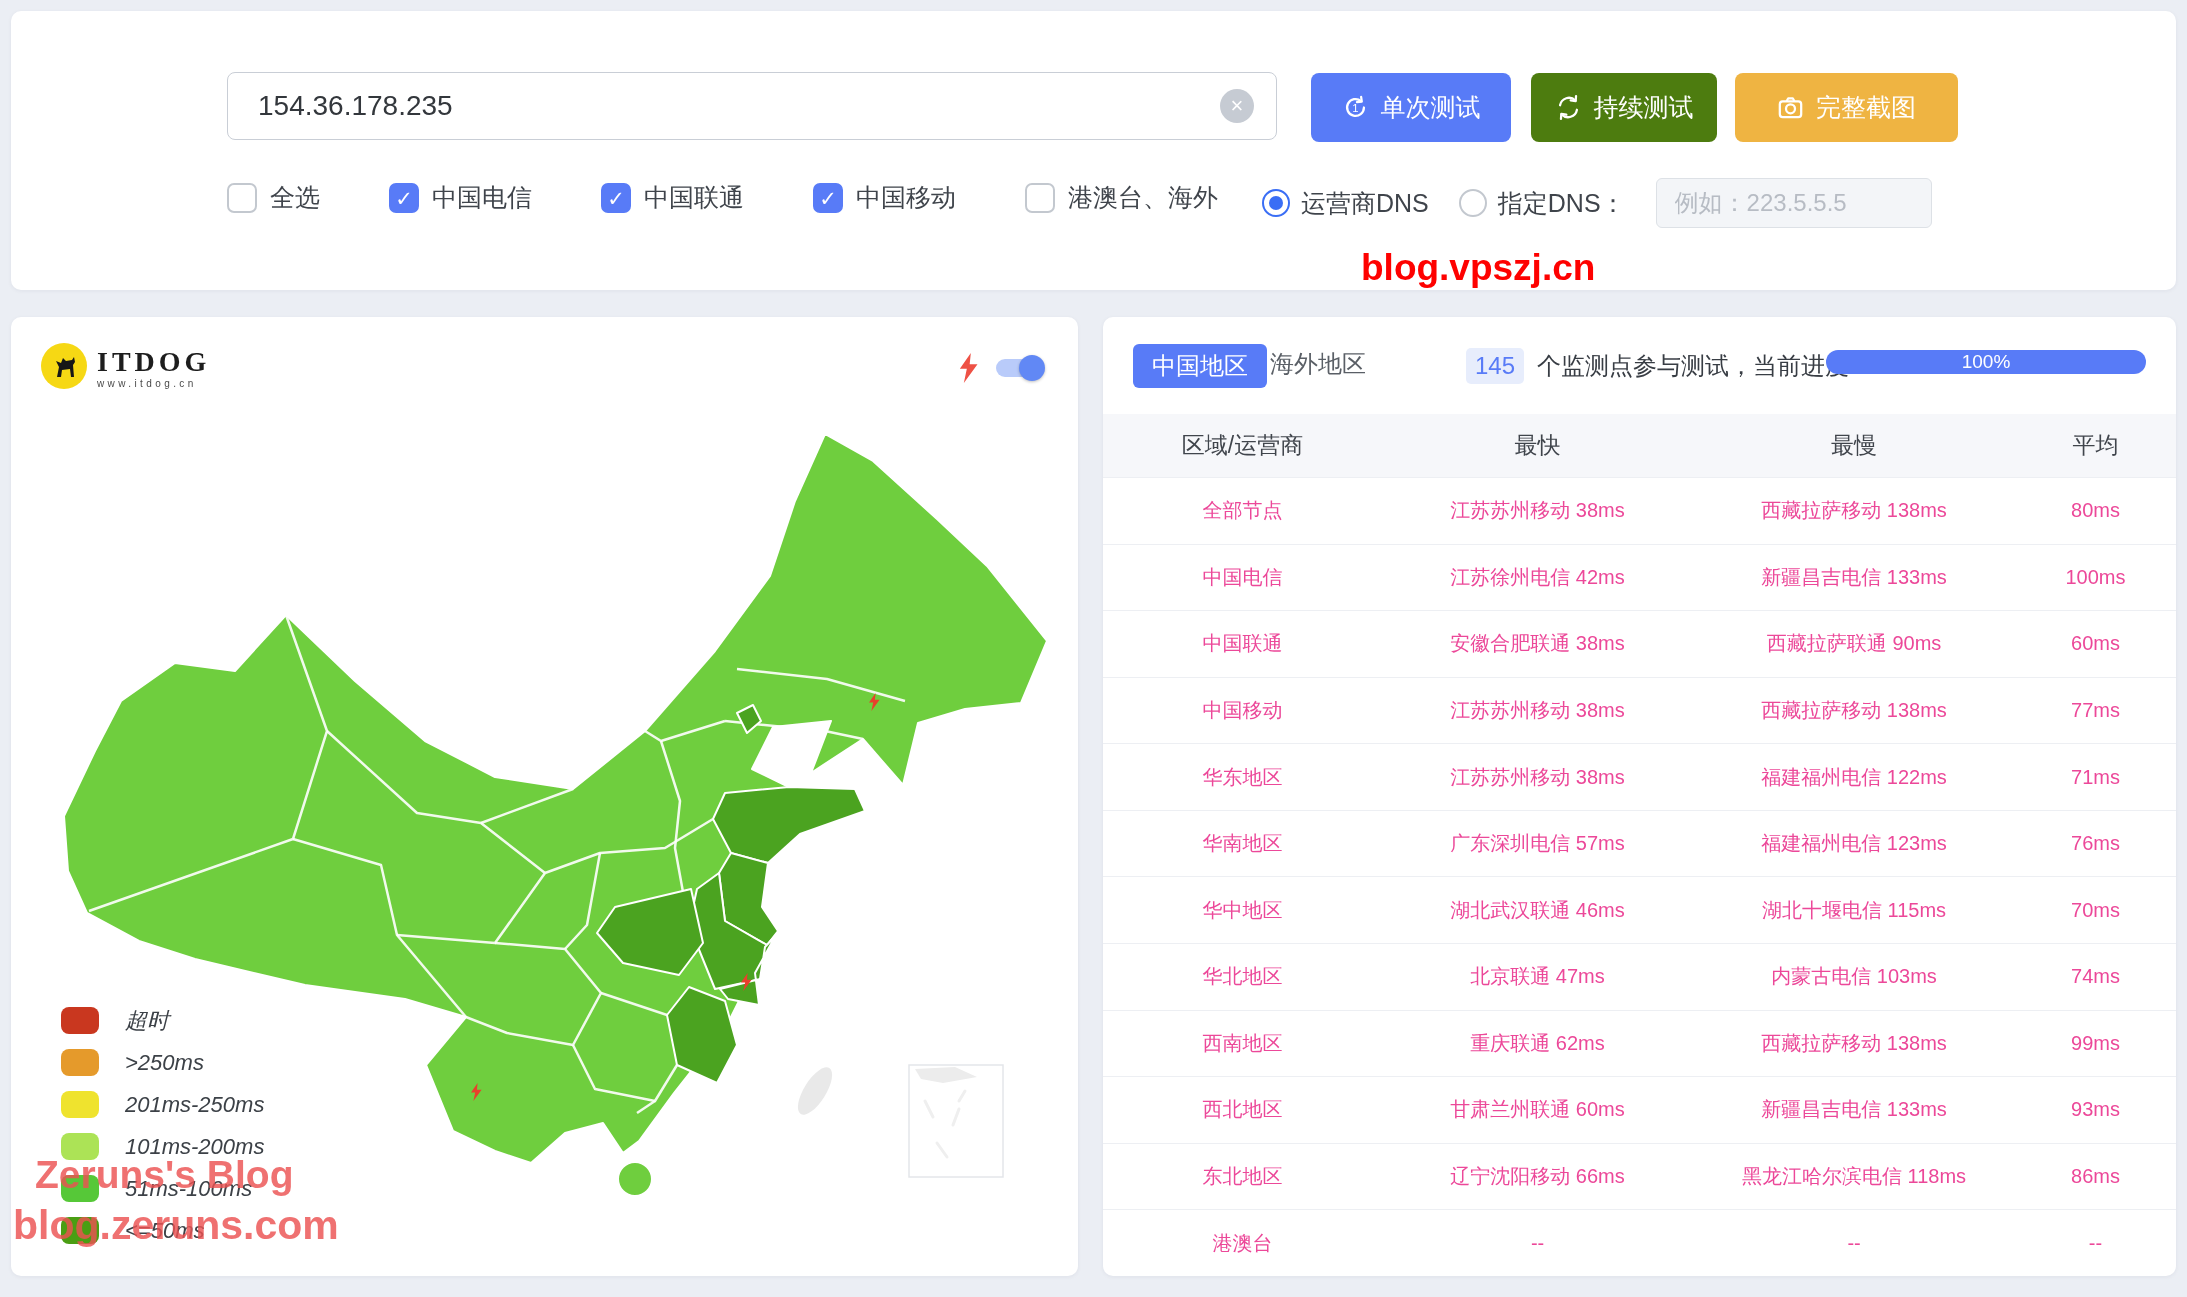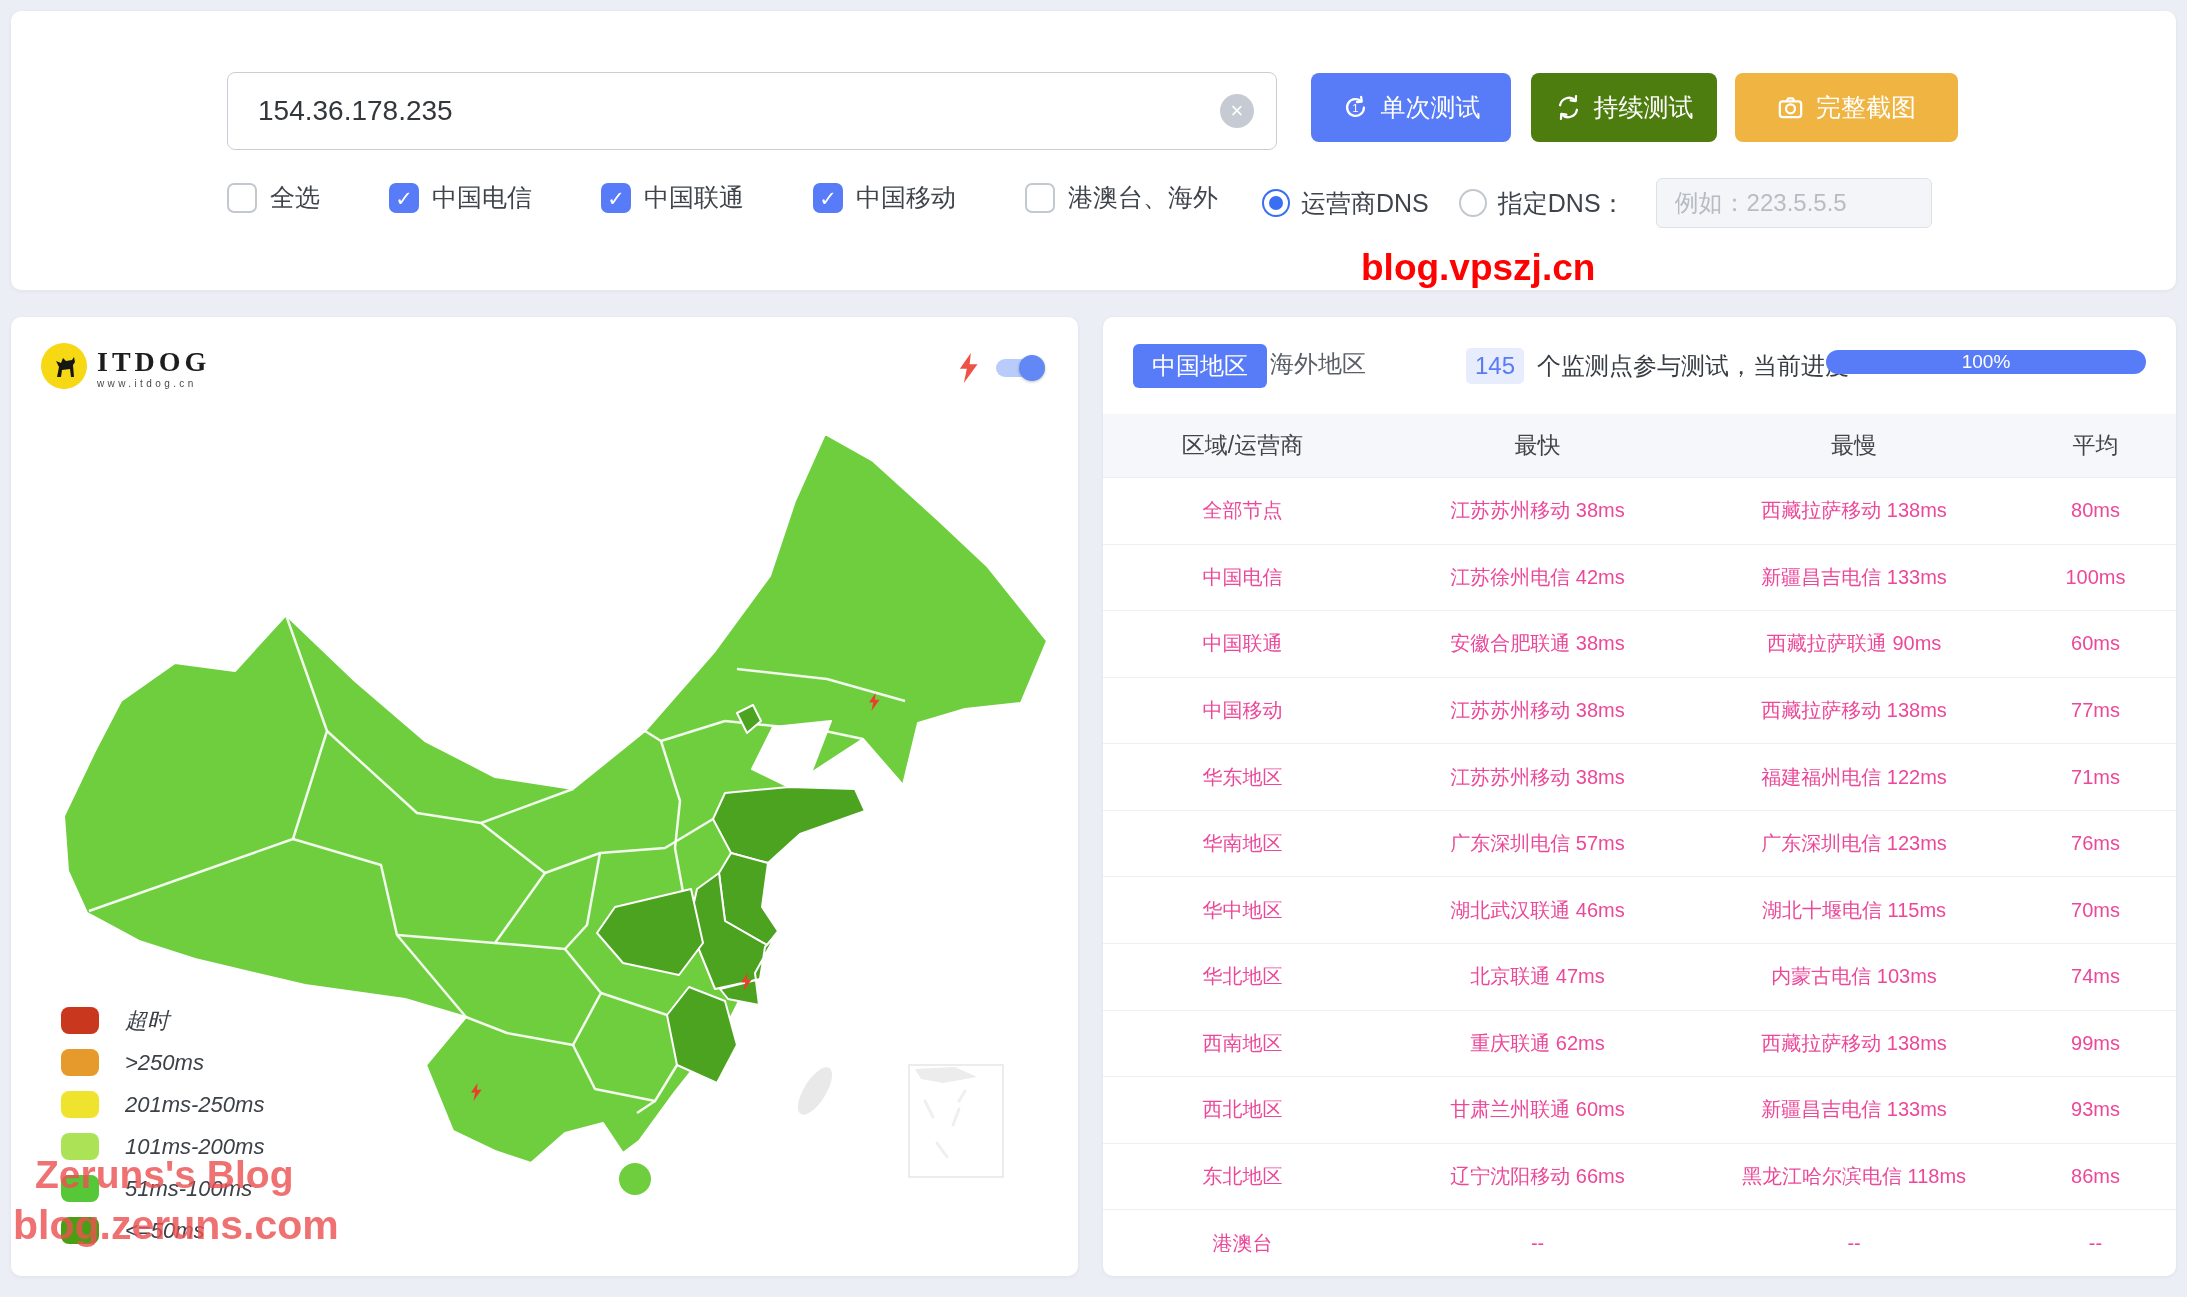--- a/index.html
+++ b/index.html
@@ -9,21 +9,21 @@
     font-family:"Liberation Sans","DejaVu Sans",sans-serif;
     position:relative; overflow:hidden;
   }
   .card {
     position:absolute; background:#fff; border-radius:10px;
     box-shadow:0 1px 4px rgba(30,40,60,.06);
   }
   
   #toolbar { left:11px; top:11px; width:2165px; height:279px; }
   .ip-box {
-    position:absolute; left:216px; top:61px; width:1050px; height:78px;
+    position:absolute; left:216px; top:61px; width:1050px; height:68px;
     border:1px solid #c9ced6; border-radius:8px; background:#fff;
     display:flex; align-items:center;
   }
   .ip-box input {
     flex:1; border:none; outline:none; font-size:28px; color:#33373c;
     padding-left:30px; font-family:inherit; background:transparent;
   }
   .clear-btn {
     width:34px; height:34px; border-radius:50%; background:#c6cbd3;
     color:#fff; font-size:22px; line-height:34px; text-align:center;
@@ -365,21 +365,21 @@
         </div>
         <div class="tr">
           <div class="td c0">华东地区</div>
           <div class="td c1">江苏苏州移动 38ms</div>
           <div class="td c2">福建福州电信 122ms</div>
           <div class="td c3">71ms</div>
         </div>
         <div class="tr">
           <div class="td c0">华南地区</div>
           <div class="td c1">广东深圳电信 57ms</div>
-          <div class="td c2">广东深圳电信 123ms</div>
+          <div class="td c2">福建福州电信 123ms</div>
           <div class="td c3">76ms</div>
         </div>
         <div class="tr">
           <div class="td c0">华中地区</div>
           <div class="td c1">湖北武汉联通 46ms</div>
           <div class="td c2">湖北十堰电信 115ms</div>
           <div class="td c3">70ms</div>
         </div>
         <div class="tr">
           <div class="td c0">华北地区</div>

